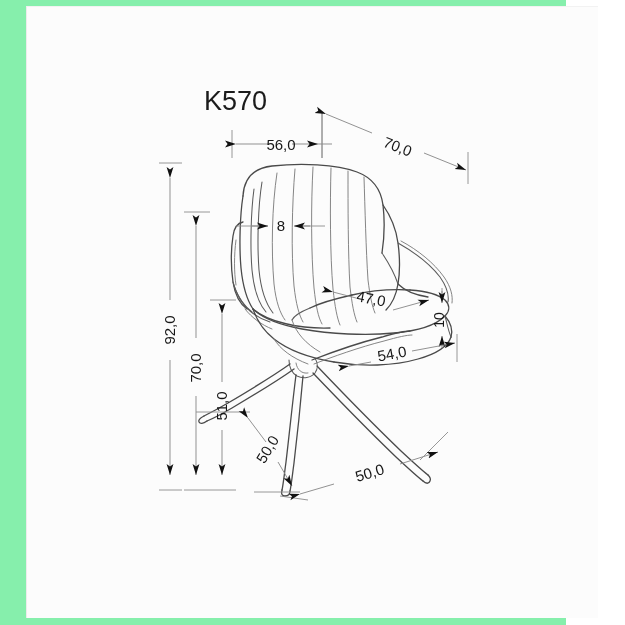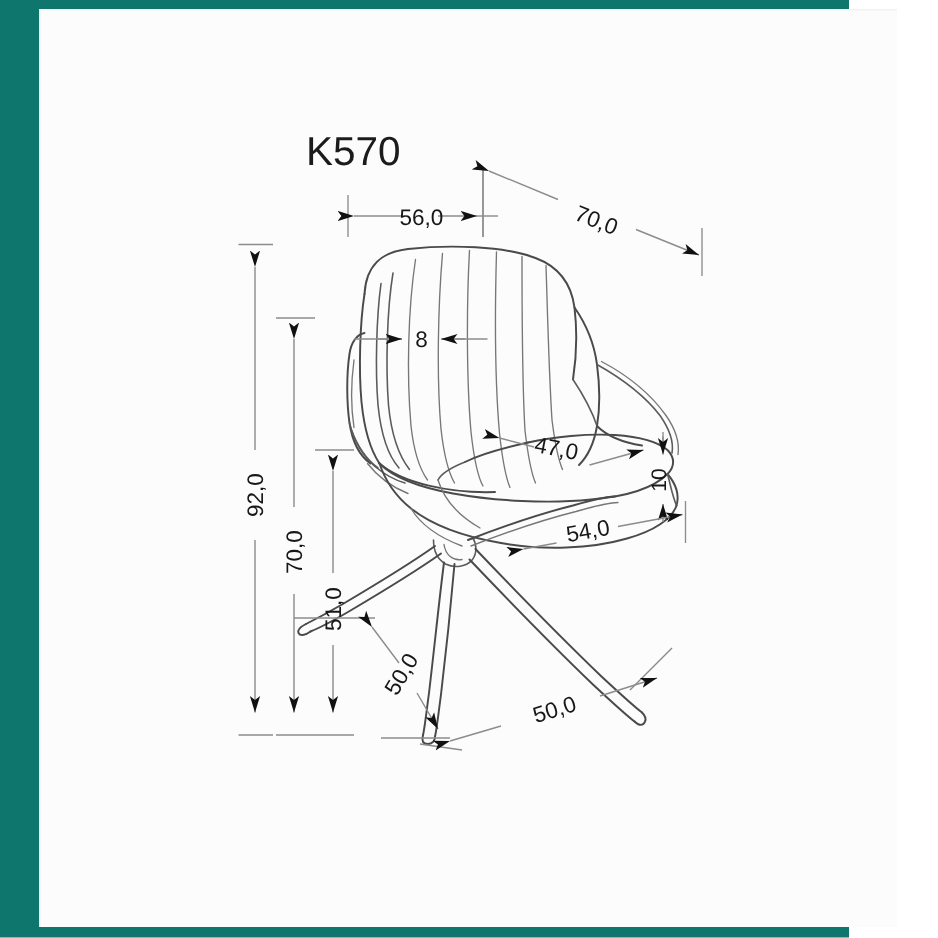--- a/index.html
+++ b/index.html
@@ -10,21 +10,21 @@
   body {
     width: 625px;
     height: 625px;
     font-family: "Liberation Sans", sans-serif;
     overflow: hidden;
   }
   #canvas {
     position: relative;
     width: 566px;
     height: 625px;
-    background: #0f766e;
+    background: #86efac;
   }
   #frame {
     position: absolute;
     left: 26px;
     top: 6px;
     width: 572px;
     height: 612px;
     background: #fcfcfc;
     border-left: 1px solid #ececec;
     border-top: 1px solid #f2f2f2;

